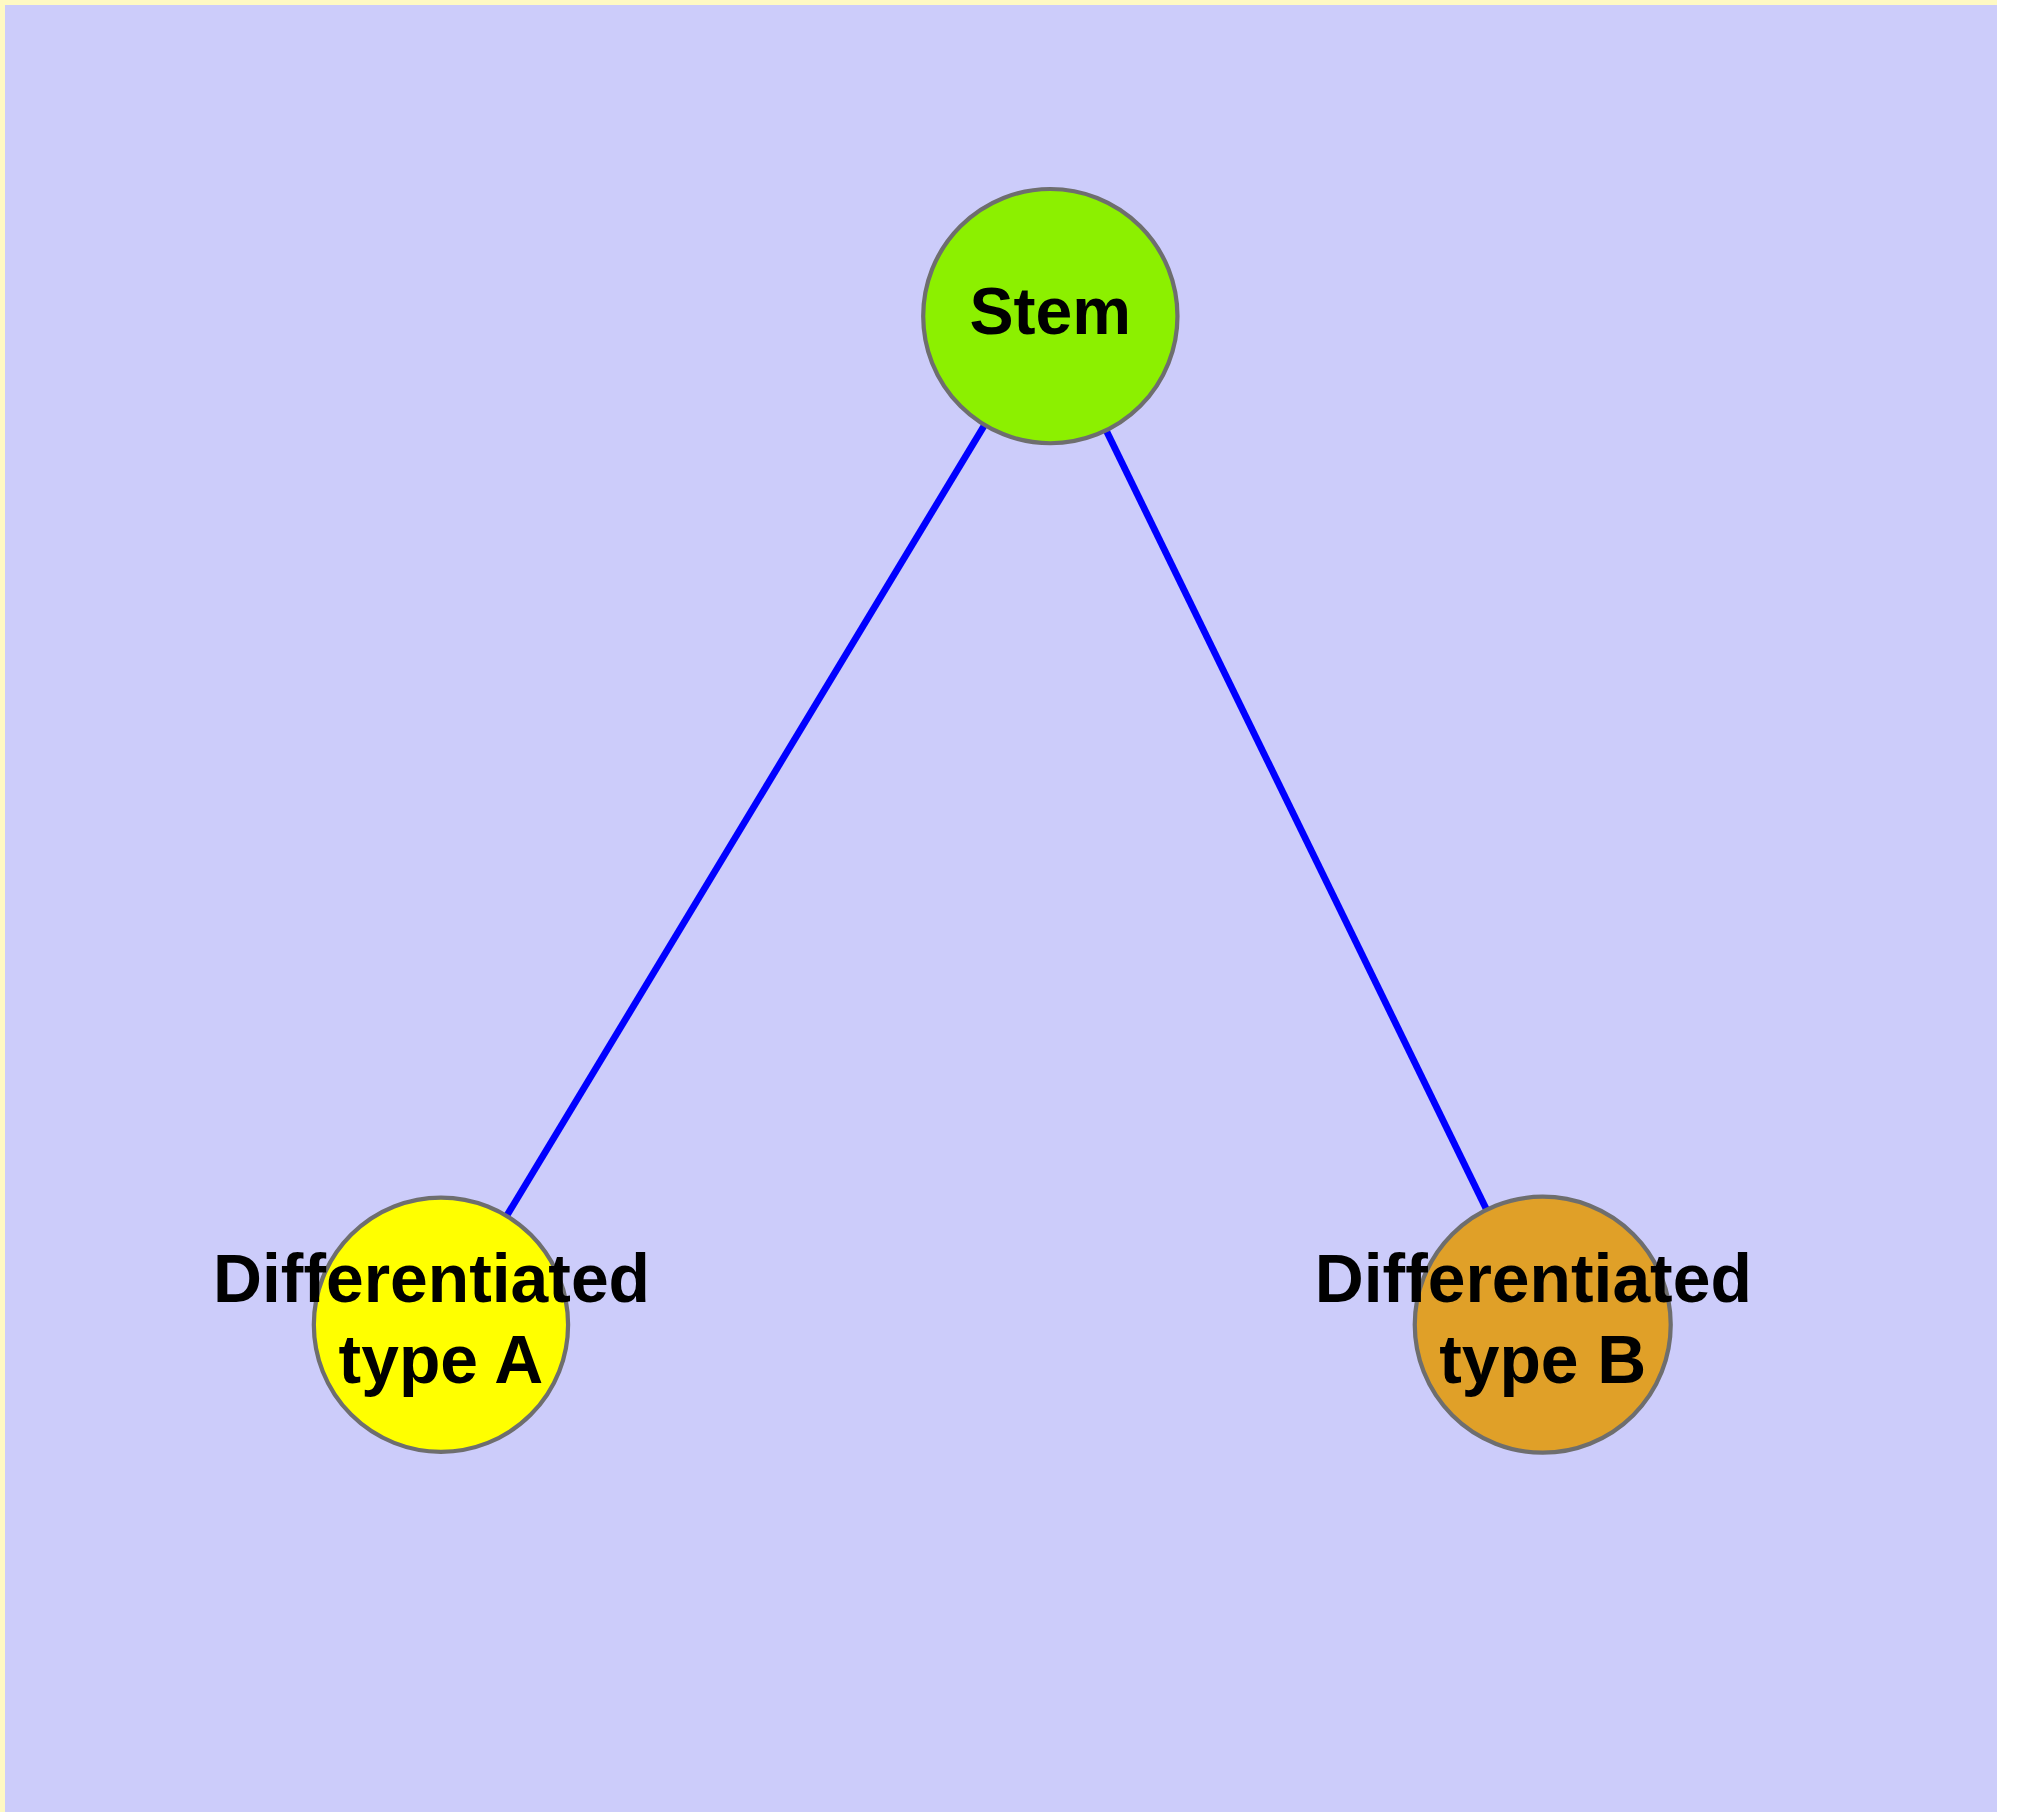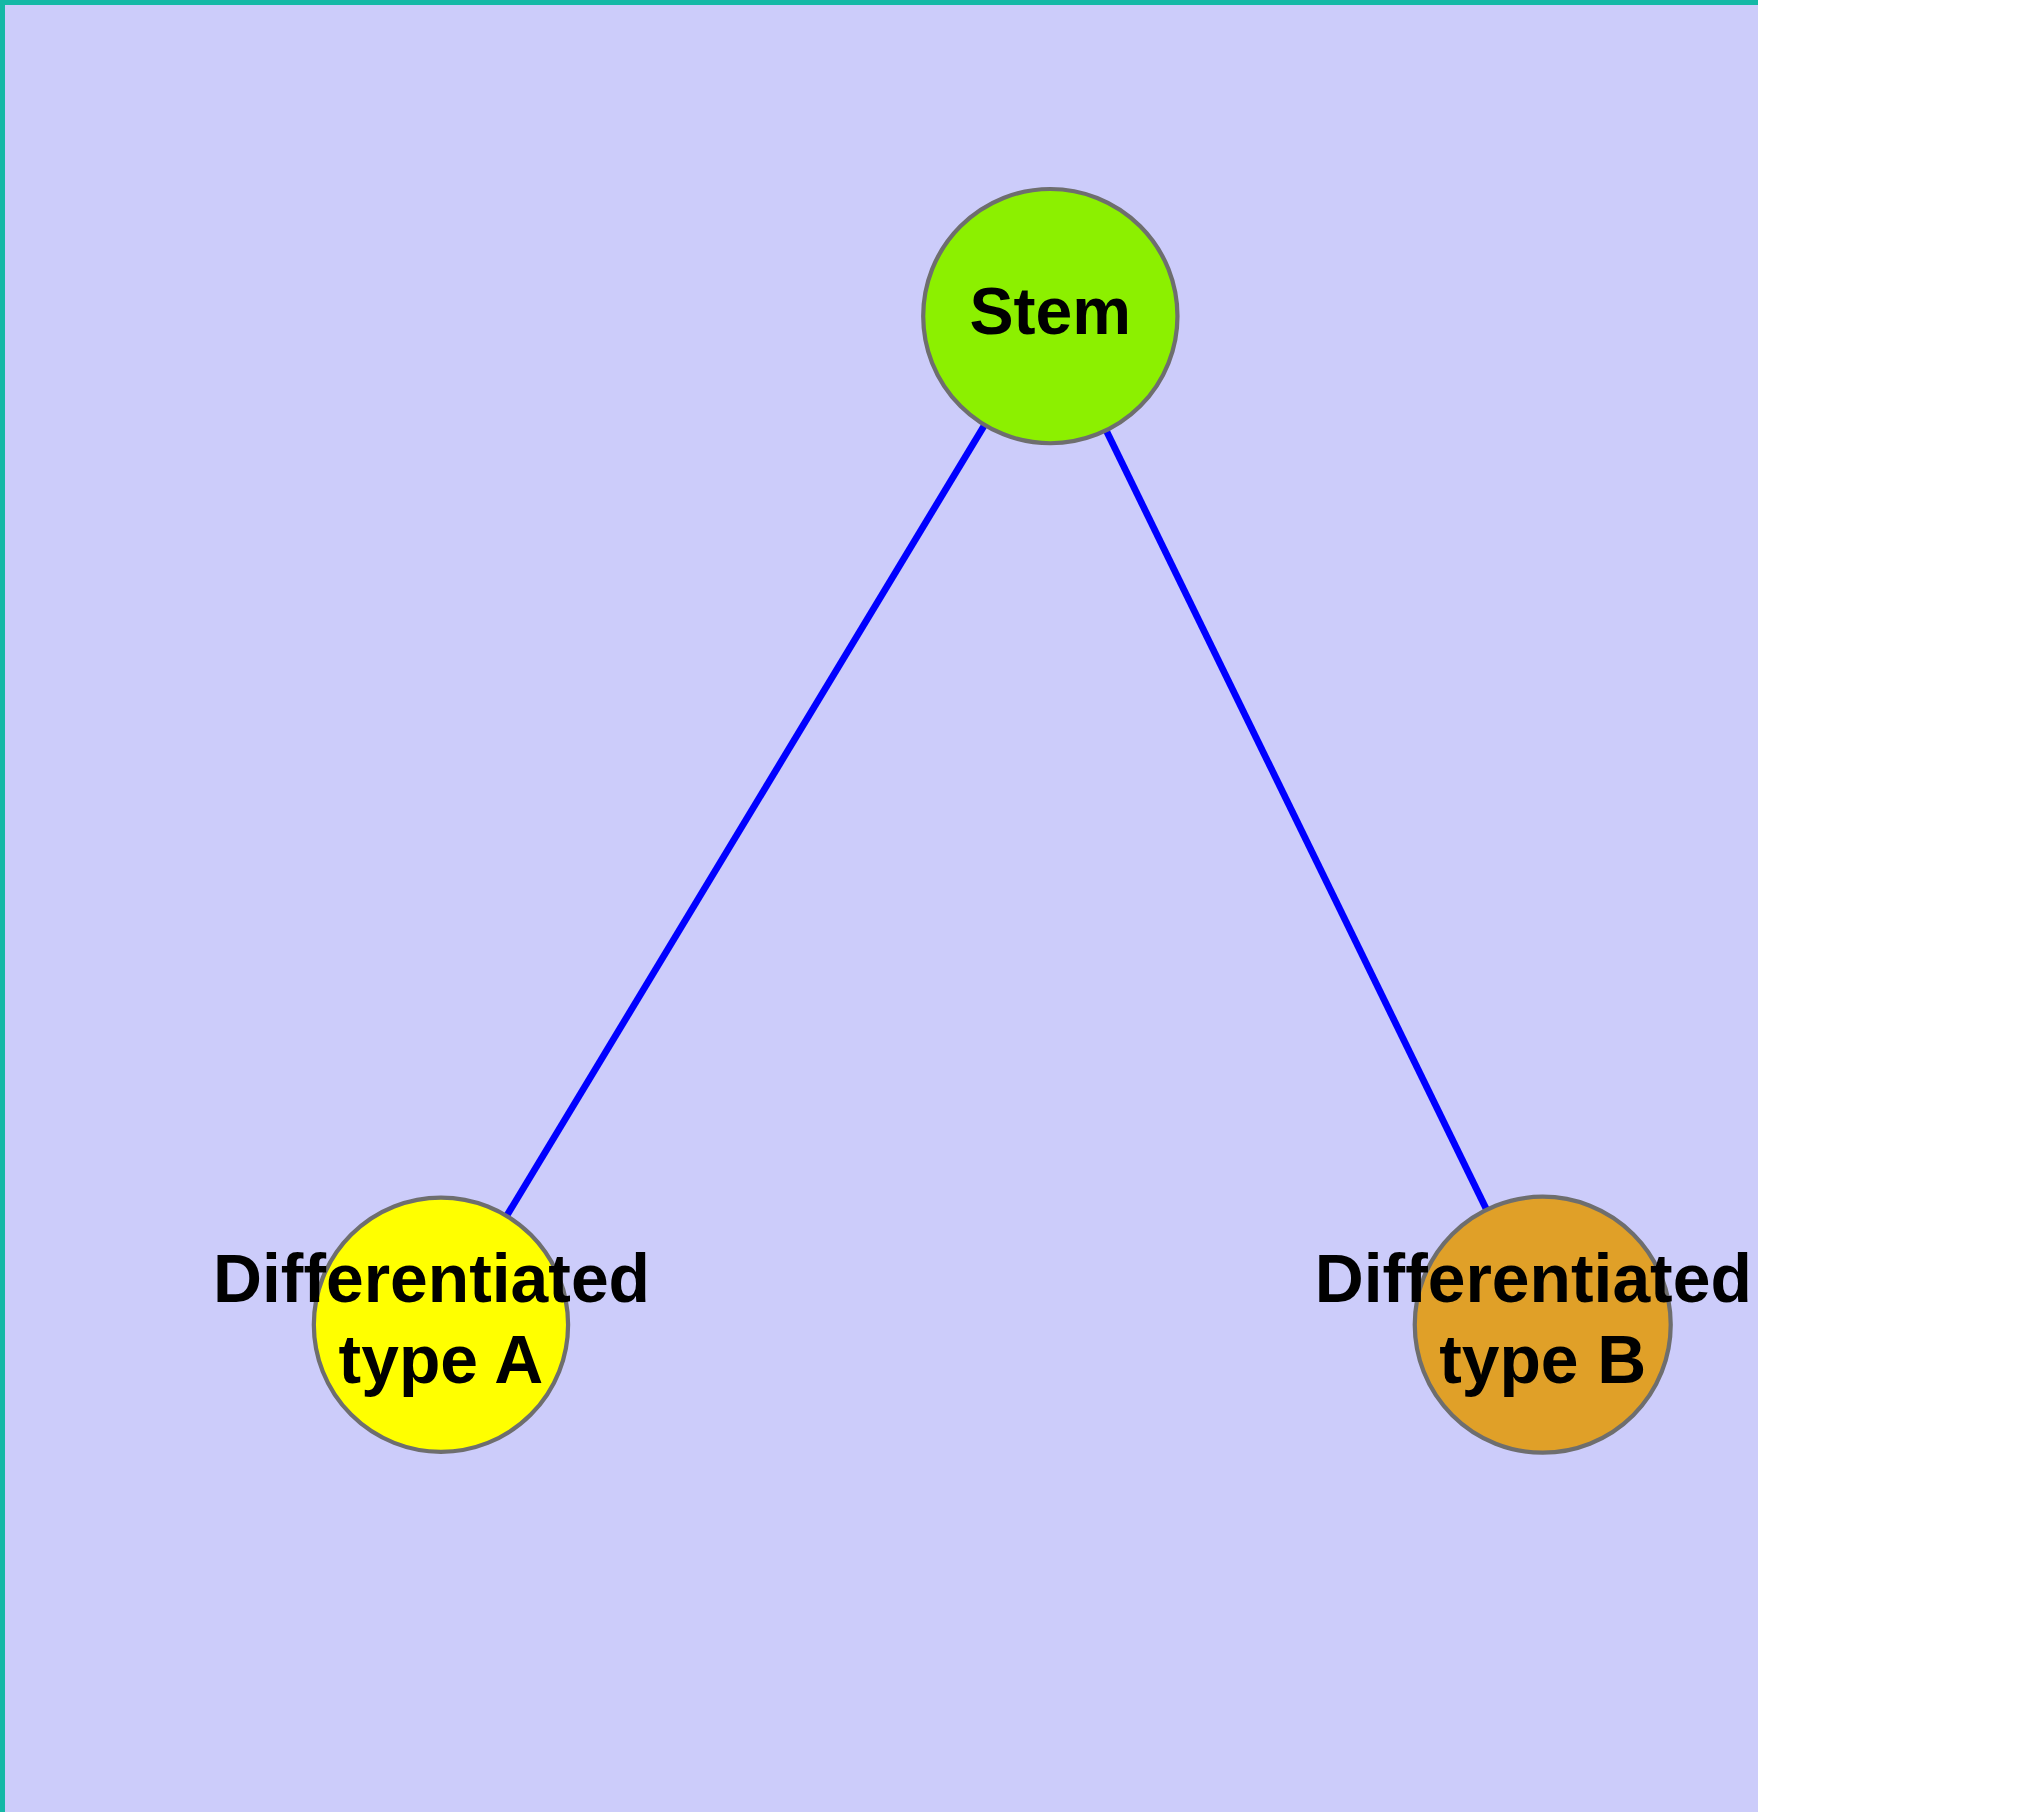--- a/index.html
+++ b/index.html
@@ -3,23 +3,23 @@
 <meta charset="utf-8">
 <title>Cell differentiation graph</title>
 <style>
   html, body {
     margin: 0;
     padding: 0;
     background: #ffffff;
   }
   #canvas {
     position: relative;
-    width: 1758px;
+    width: 1997px;
     height: 1812px;
-    background: #14b8a6;
+    background: #fef9c3;
     overflow: hidden;
     font-family: "Liberation Sans", "DejaVu Sans", sans-serif;
   }
   #plot-area {
     position: absolute;
     left: 5.1px;
     top: 5.1px;
     width: 2015px;
     height: 1807px;
     background: #ccccfa;

